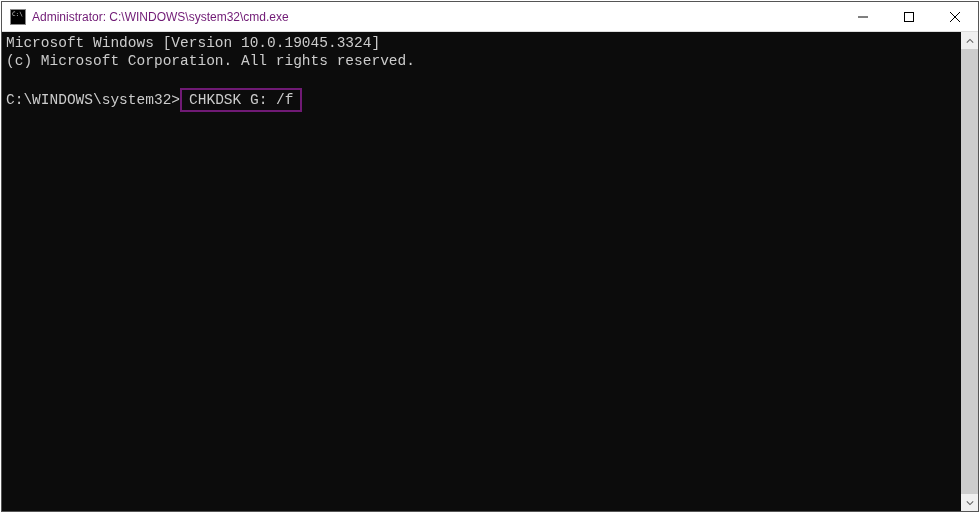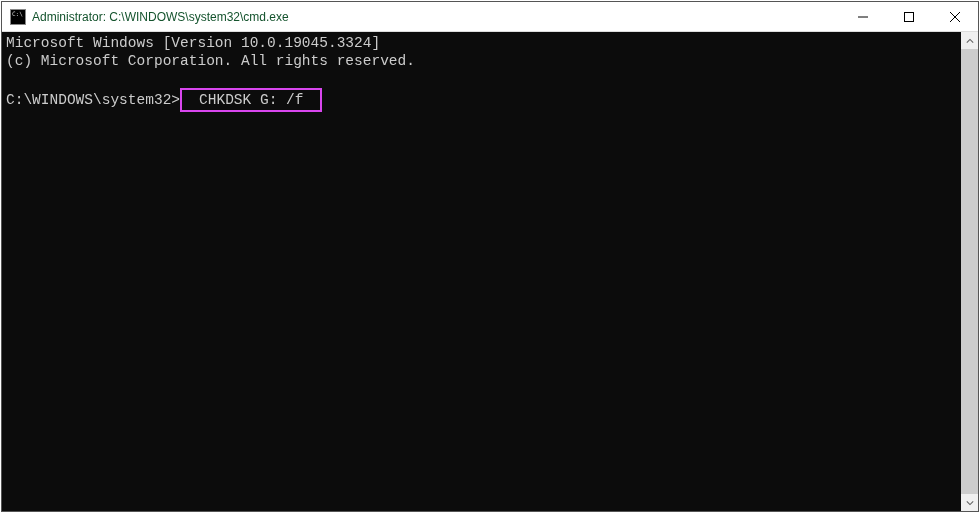--- a/index.html
+++ b/index.html
@@ -45,21 +45,21 @@
       position: absolute;
       top: 1px;
       left: 1px;
       color: #ccc;
       font-size: 6px;
       font-family: monospace;
       line-height: 6px;
     }
     .titlebar-title {
       font-size: 12px;
-      color: #14532d;
+      color: #701a75;
       flex: 1;
       white-space: nowrap;
     }
     .titlebar-controls {
       display: flex;
       height: 100%;
     }
     .titlebar-btn {
       width: 46px;
       height: 100%;
@@ -82,22 +82,22 @@
       background: #0c0c0c;
       color: #cccccc;
       font-family: Consolas, "Courier New", monospace;
       font-size: 14.5px;
       line-height: 18px;
       padding: 2px 4px;
       white-space: pre;
       overflow: hidden;
     }
     .highlight {
-      border: 2px solid #d946ef;
-      padding: 0 17px;
+      border: 2px solid #701a75;
+      padding: 0 7px;
       display: inline-block;
       line-height: 20px;
       text-align: right;
     }
     .scrollbar {
       width: 17px;
       background: #f0f0f0;
       display: flex;
       flex-direction: column;
     }

